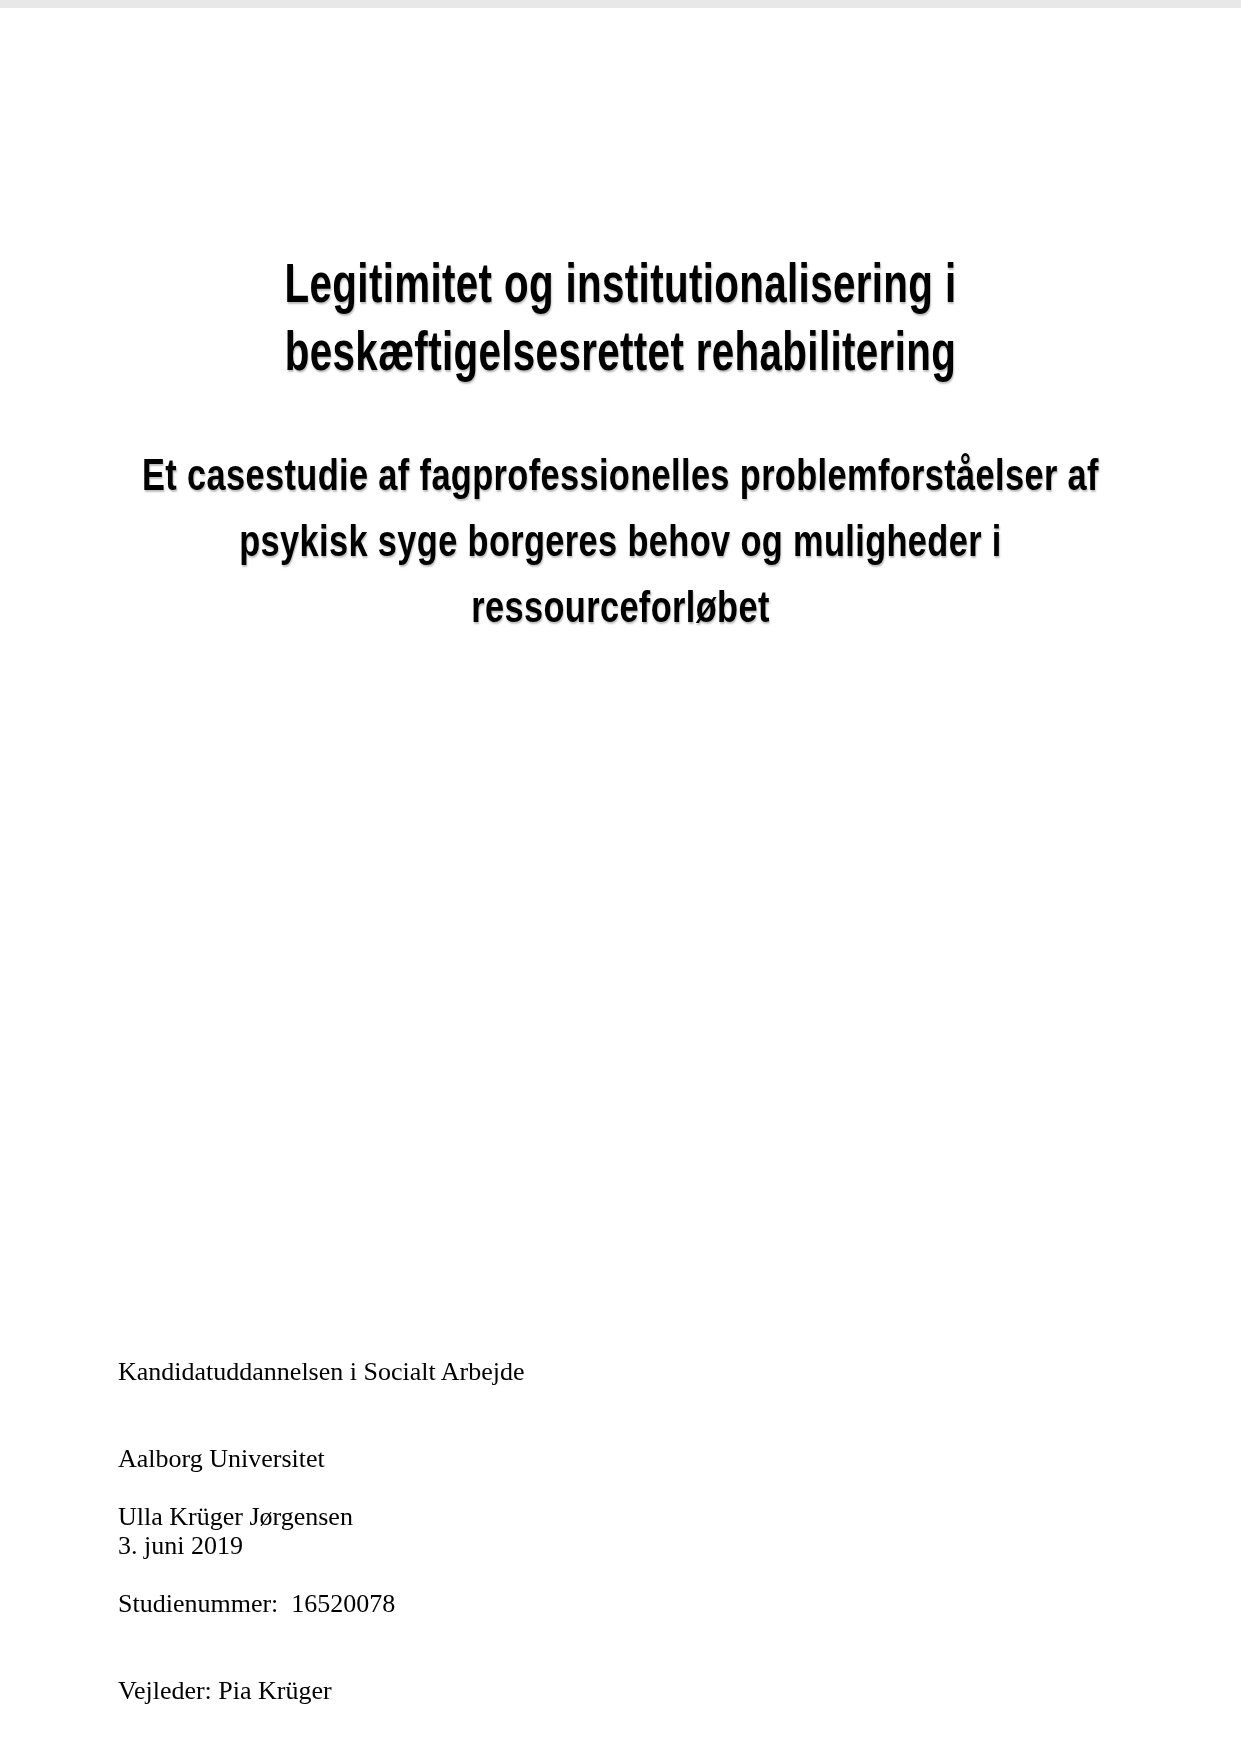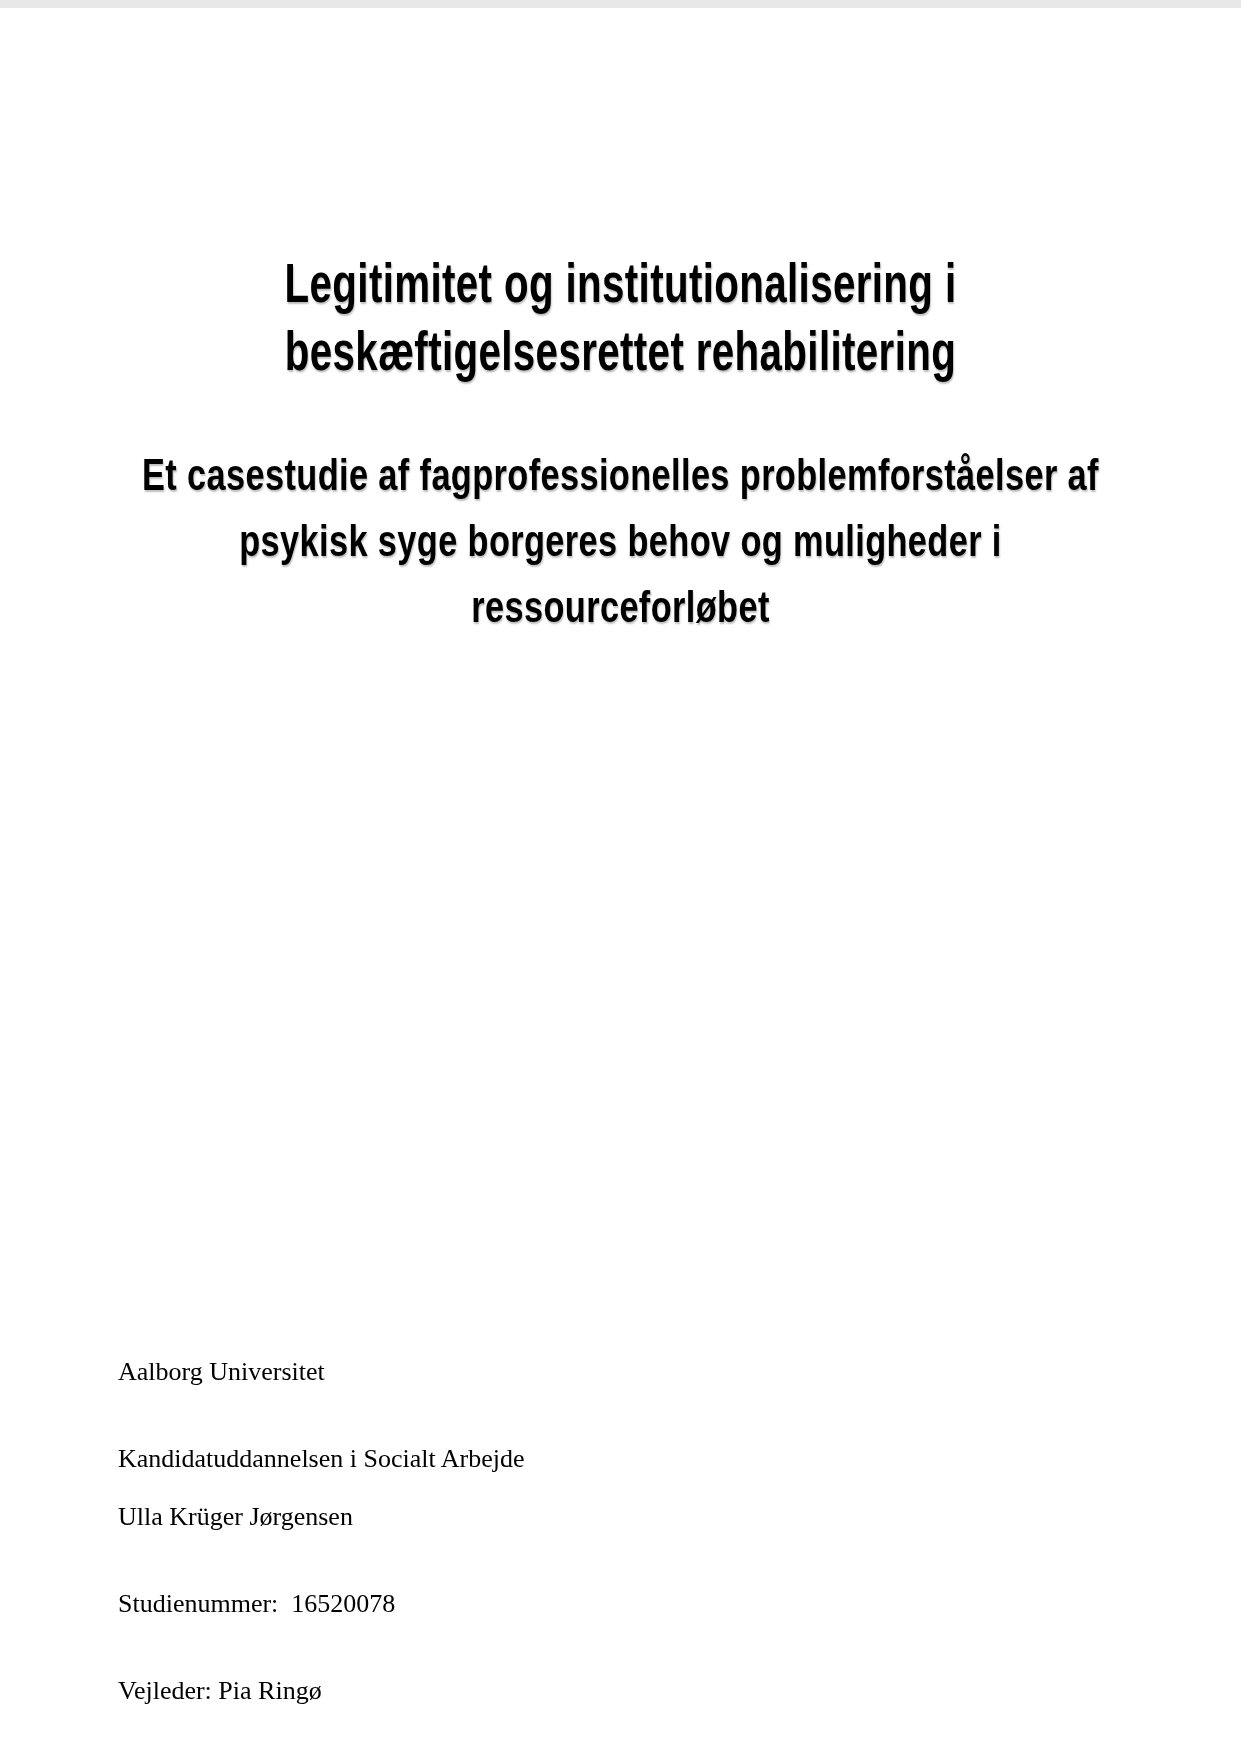--- a/index.html
+++ b/index.html
@@ -69,24 +69,25 @@
 <div class="page">
 
   <h1 class="thesis-title">Legitimitet og institutionalisering i
 beskæftigelsesrettet rehabilitering</h1>
 
   <h2 class="thesis-subtitle">Et casestudie af fagprofessionelles problemforståelser af
 psykisk syge borgeres behov og muligheder i
 ressourceforløbet</h2>
 
   <div class="info-block first">
+    <span class="info-line">Kandidatuddannelsen i Socialt Arbejde</span>
     <span class="info-line">Aalborg Universitet</span>
-    <span class="info-line">Kandidatuddannelsen i Socialt Arbejde</span>
+    <span class="info-line">3. juni 2019</span>
   </div>
 
   <div class="info-block second">
     <span class="info-line">Ulla Krüger Jørgensen</span>
     <span class="info-line">Studienummer:  16520078</span>
-    <span class="info-line">Vejleder: Pia Ringø</span>
+    <span class="info-line">Vejleder: Pia Krüger</span>
     
   </div>
 
 </div>
 
 </body></html>

